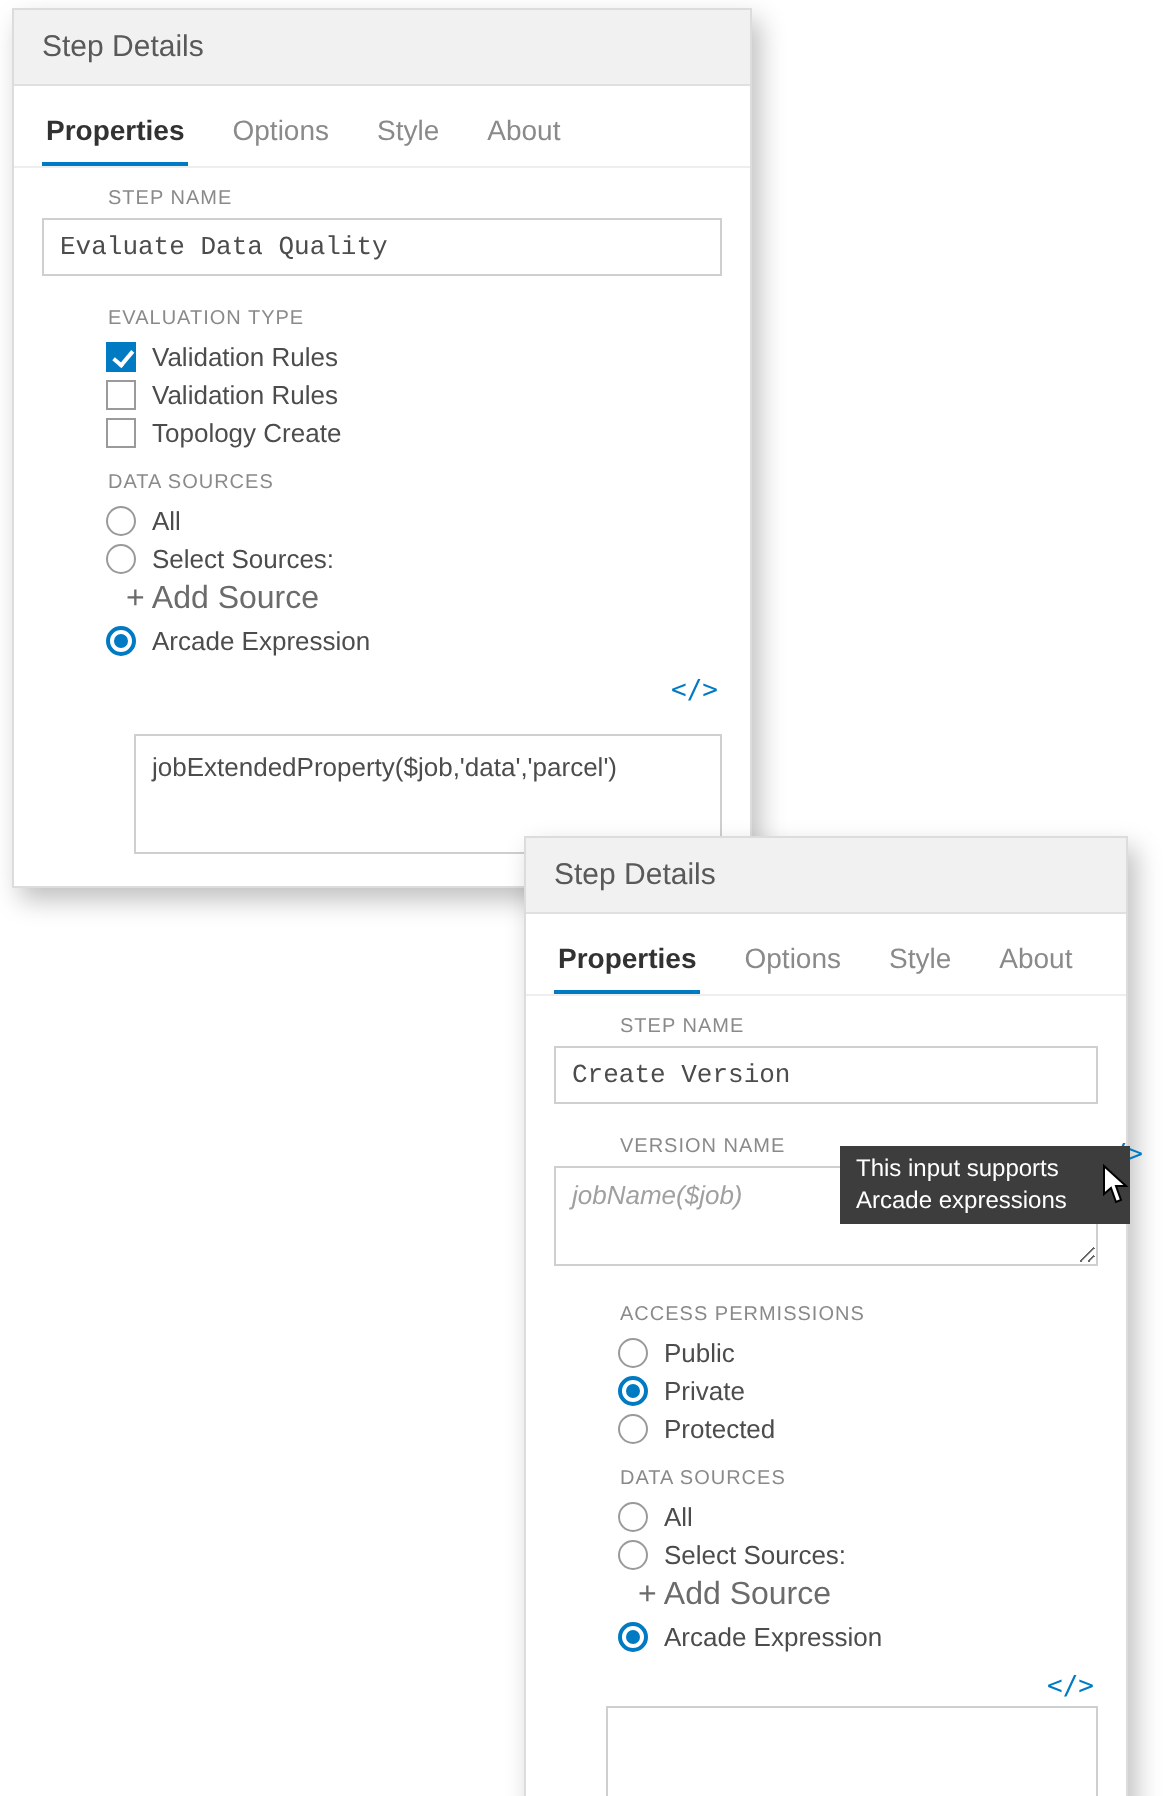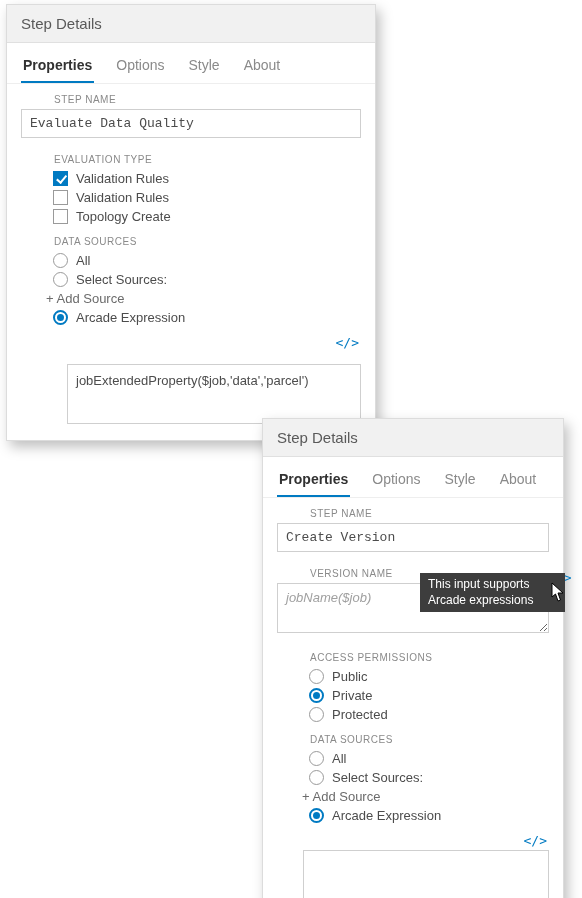--- a/index.html
+++ b/index.html
@@ -109,23 +109,23 @@
     border-color: #007ac2;
     border-width: 2px;
   }
   .rd.checked::after {
     content: "";
     width: 7px; height: 7px;
     background: #007ac2;
     border-radius: 50%;
   }
   .sub-action {
-    padding: 2px 14px 2px 39px;
+    padding: 2px 14px 2px 56px;
     color: #6b6b6b;
-    font-size: 13px;
+    font-size: 16px;
     cursor: pointer;
   }
   .arcade-icon-row {
     display: flex;
     justify-content: flex-end;
     padding: 8px 16px 2px 14px;
   }
   .arcade-icon {
     color: #007ac2;
     font-family: monospace;

